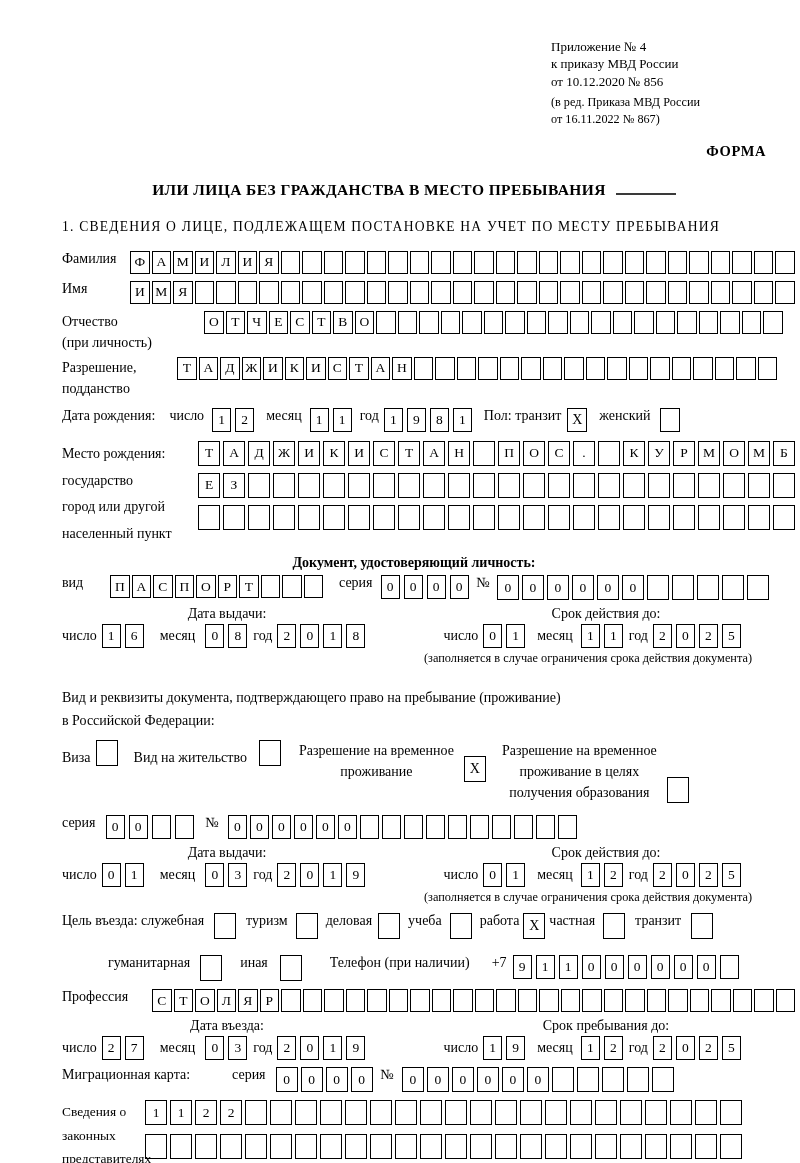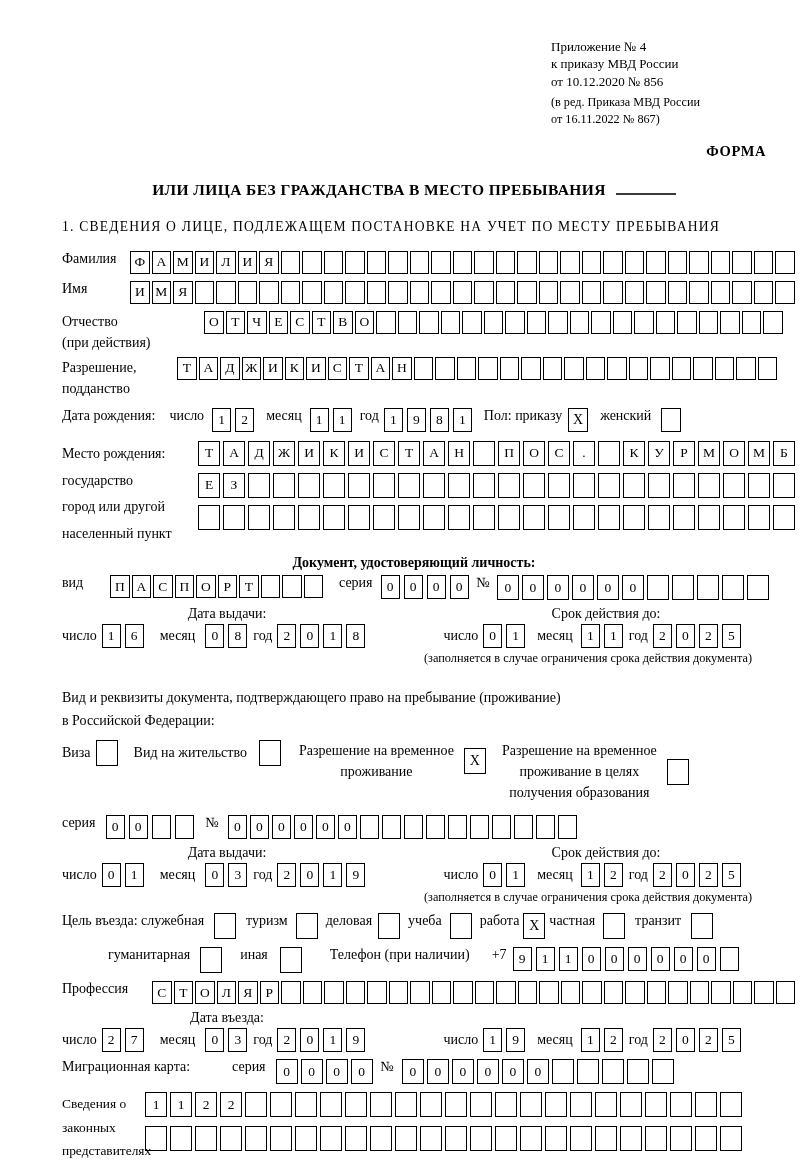--- a/index.html
+++ b/index.html
@@ -25,21 +25,21 @@
   .cb{flex:none;width:22px;height:26px;border:1.5px solid #000;display:inline-flex;
       align-items:center;justify-content:center;font-size:14px}
   .cb.sm{width:20px;height:24px}
   .dhdr{display:flex;font-size:14px;margin-top:6px}
   .colL{width:330px;text-align:center;flex:none}
   .colR{width:340px;text-align:center;flex:none;margin-left:44px}
   .dg{display:flex;align-items:center;flex:none}
   .note{font-size:12.3px;text-align:right;padding-right:14px;margin-top:3px}
   .para{margin-top:20px;font-size:14px;line-height:1.65}
   .dochead{margin-top:8px;text-align:center;font-weight:bold;font-size:14px}
-  .permit-item{display:flex;align-items:center;flex:none}
+  .permit-item{display:flex;align-items:flex-end;flex:none}
   .permit-txt{text-align:center;line-height:1.5}
   .smf{font-size:13.4px}
 </style>
 </head>
 <body>
 
 <div class="page">
 
   <div class="hdr">
     <div>Приложение № 4</div>
@@ -129,21 +129,21 @@
         <span class="cell"></span>
         <span class="cell"></span>
         <span class="cell"></span>
         <span class="cell"></span>
       </div>
   </div>
 
   <div class="row start">
     <div class="lblcol" style="width:142px">
       <div>Отчество</div>
-      <div>(при действия)</div>
+      <div>(при личность)</div>
     </div>
     <div class="cells">
         <span class="cell">О</span>
         <span class="cell">Т</span>
         <span class="cell">Ч</span>
         <span class="cell">Е</span>
         <span class="cell">С</span>
         <span class="cell">Т</span>
         <span class="cell">В</span>
         <span class="cell">О</span>
@@ -218,21 +218,21 @@
         <span class="cell">1</span>
         <span class="cell">1</span>
       </div>
     <span class="lbl" style="margin-left:4px">год</span>
     <div class="cells dt" style="margin-left:5px">
         <span class="cell">1</span>
         <span class="cell">9</span>
         <span class="cell">8</span>
         <span class="cell">1</span>
       </div>
-    <span class="lbl" style="margin-left:8px">Пол: приказу</span>
+    <span class="lbl" style="margin-left:8px">Пол: транзит</span>
     <span class="cb sm" style="margin-left:6px">X</span>
     <span class="lbl" style="margin-left:12px">женский</span>
     <span class="cb sm" style="margin-left:10px"></span>
   </div>
 
   <div class="row start" style="margin-top:9px">
     <div class="lblcol" style="width:136px;line-height:1.9">
       <div>Место рождения:</div>
       <div>государство</div>
       <div>город или другой</div>
@@ -521,21 +521,21 @@
     <span class="lbl" style="margin-left:8px">учеба</span>
     <span class="cb" style="margin-left:8px"></span>
     <span class="lbl" style="margin-left:8px">работа</span>
     <span class="cb" style="margin-left:4px">X</span>
     <span class="lbl" style="margin-left:4px">частная</span>
     <span class="cb" style="margin-left:8px"></span>
     <span class="lbl" style="margin-left:10px">транзит</span>
     <span class="cb" style="margin-left:10px"></span>
   </div>
 
-  <div class="row" style="margin-top:8px">
+  <div class="row" style="margin-top:16px">
     <span class="lbl" style="margin-left:46px">гуманитарная</span>
     <span class="cb" style="margin-left:10px"></span>
     <span class="lbl" style="margin-left:18px">иная</span>
     <span class="cb" style="margin-left:12px"></span>
     <span class="lbl" style="margin-left:28px">Телефон (при наличии)</span>
     <span class="lbl" style="margin-left:22px">+7</span>
     <div class="cells dt" style="margin-left:6px">
         <span class="cell">9</span>
         <span class="cell">1</span>
         <span class="cell">1</span>
@@ -580,20 +580,21 @@
         <span class="cell"></span>
         <span class="cell"></span>
         <span class="cell"></span>
         <span class="cell"></span>
         <span class="cell"></span>
       </div>
   </div>
 
   <div class="dhdr">
     <span class="colL">Дата въезда:</span>
+    <span class="colR">Срок пребывания до:</span>
   </div>
   <div class="row" style="margin-top:2px">
     <div class="dg">
       <span class="lbl">число</span>
       <div class="cells dt" style="margin-left:5px">
           <span class="cell">2</span>
           <span class="cell">7</span>
         </div>
       <span class="lbl" style="margin-left:12px">месяц</span>
       <div class="cells dt" style="margin-left:10px">

